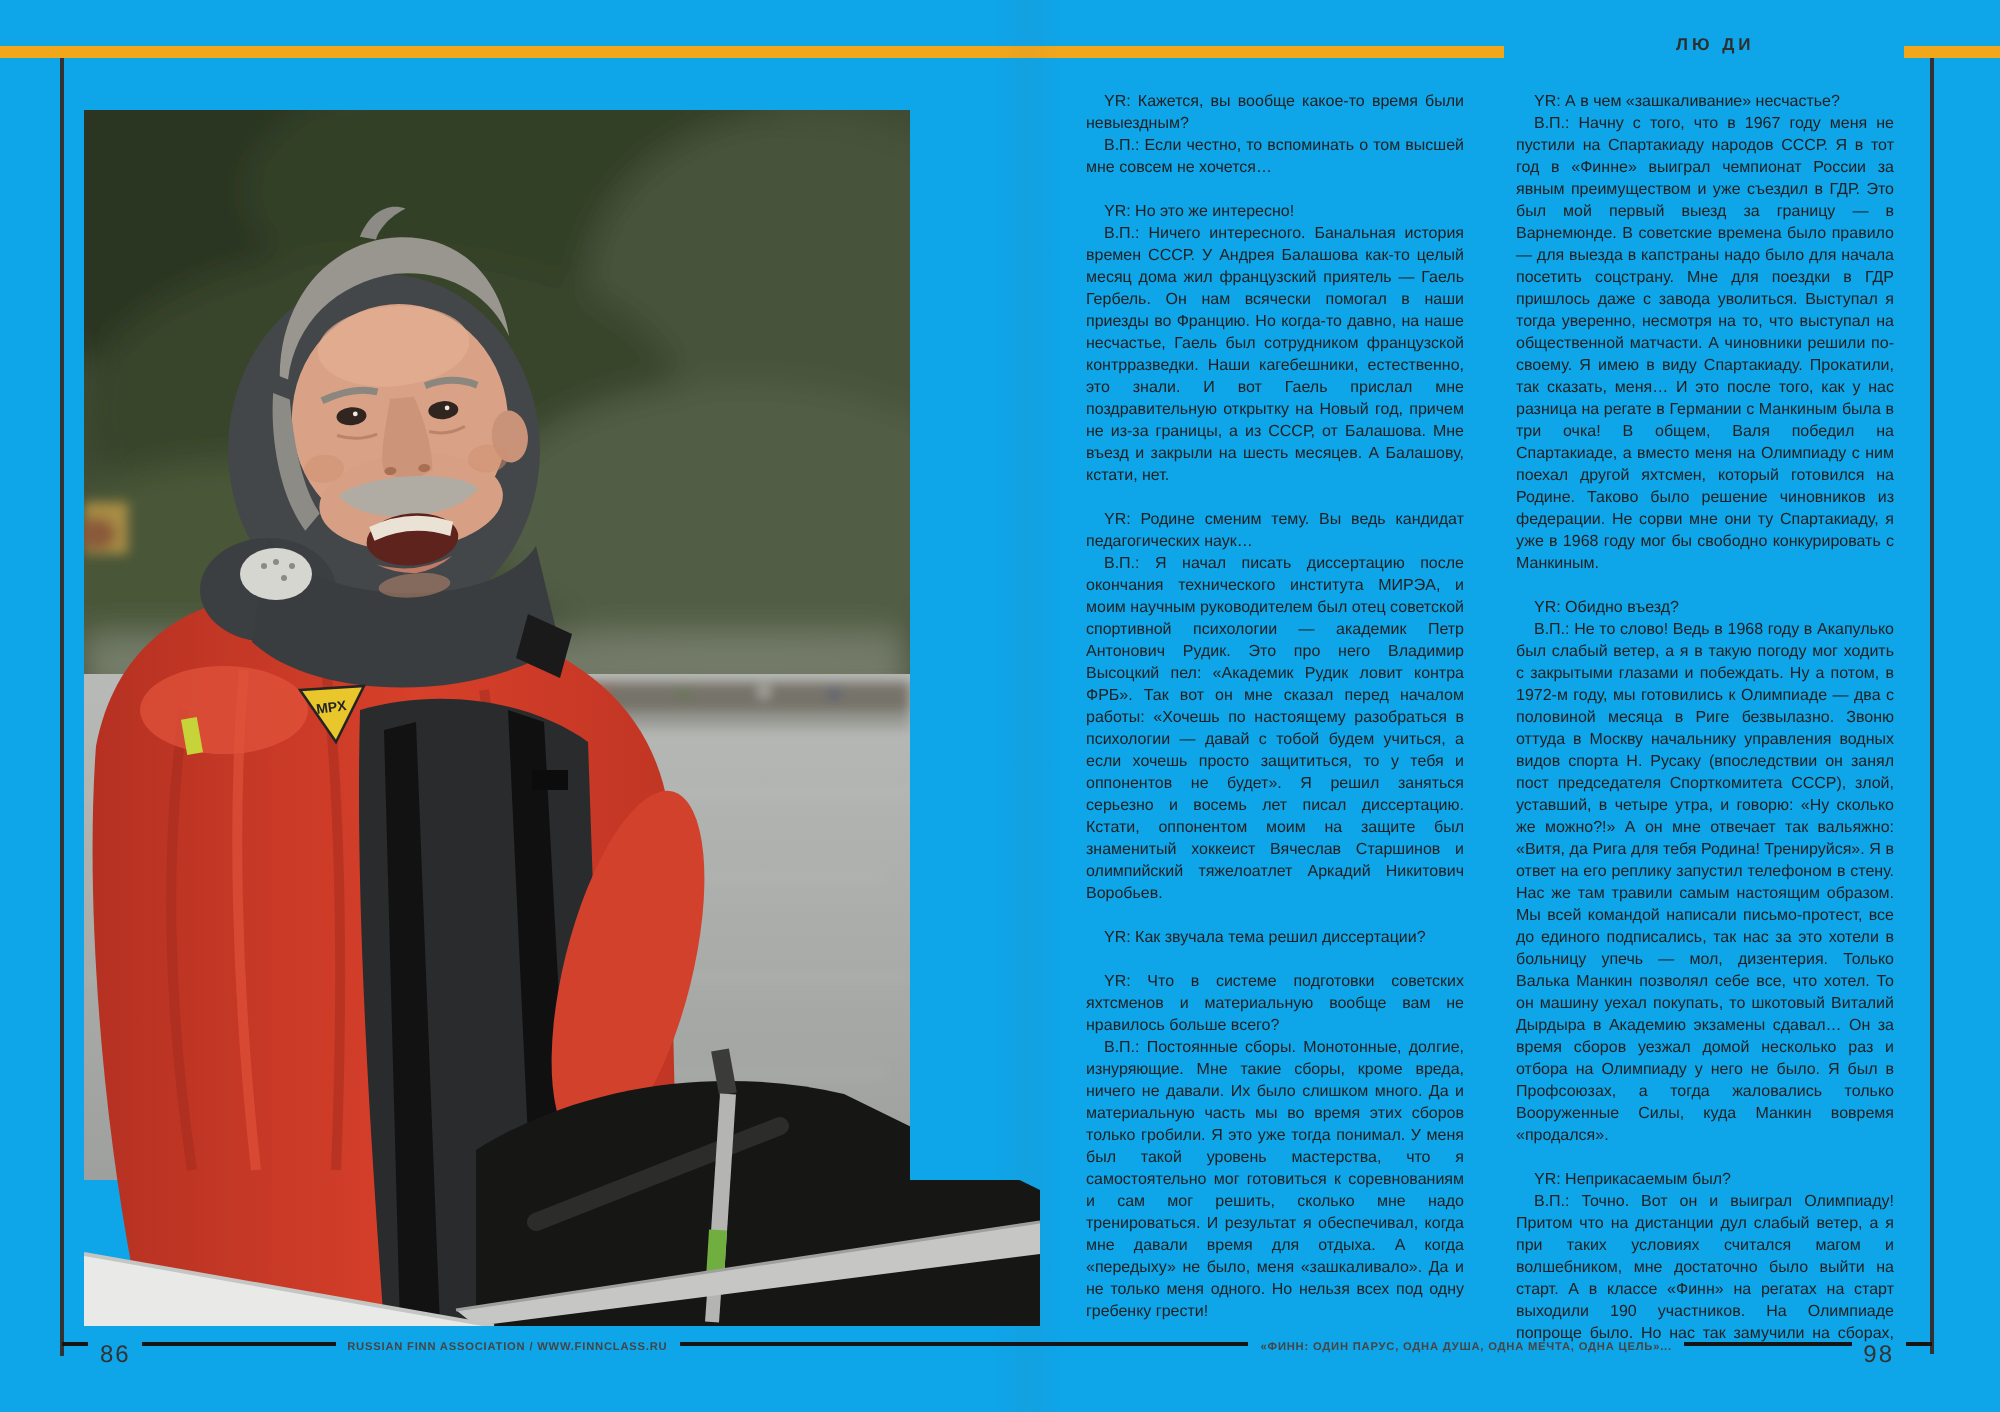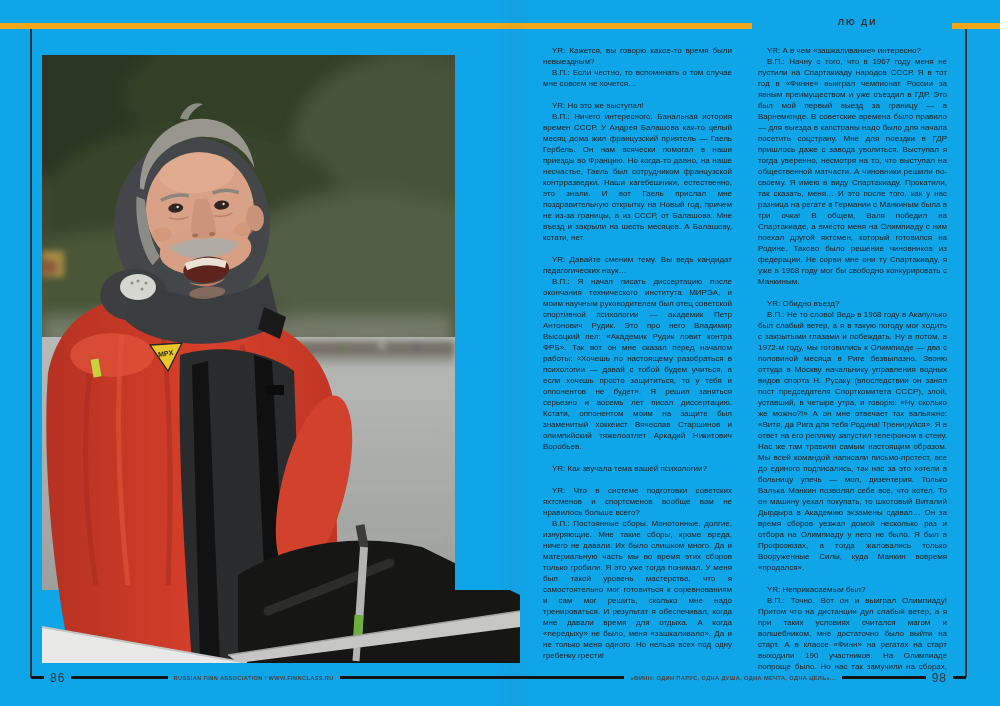--- a/index.html
+++ b/index.html
@@ -16,21 +16,21 @@
   .crease{position:absolute;left:497px;top:0;width:34px;height:706px;
           background:linear-gradient(90deg,rgba(0,0,0,0),rgba(90,90,90,0.06),rgba(0,0,0,0));}
   .photo{position:absolute;left:42px;top:55px;width:478px;height:608px;}
   .photo svg{display:block;}
   .article{position:absolute;left:543px;top:45px;width:404px;height:634px;
            column-count:2;column-gap:26px;column-fill:auto;
            font-size:8px;line-height:11px;text-align:justify;color:#1f1f1f;overflow:hidden;}
   .article p{margin:0;text-indent:9px;}
   .article p.gap{margin-top:11px;}
   .footer{position:absolute;left:31px;top:671px;width:935px;height:13px;
-          display:flex;align-items:center;gap:6px;}
+          display:flex;align-items:flex-start;gap:6px;}
   .tick{width:13px;height:2.2px;background:#141414;flex:0 0 auto;}
   .pn{font-size:12px;color:#333;letter-spacing:1px;flex:0 0 auto;line-height:1;}
   .frule{height:2.2px;background:#141414;flex-grow:1;}
   .frule.f1{flex-grow:1.15;}
   .frule.f2{flex-grow:3.4;}
   .frule.f3{flex-grow:1;}
   .ftext{font-size:5.6px;font-weight:bold;letter-spacing:0.4px;color:#454545;
          white-space:nowrap;flex:0 0 auto;}
 </style>
 </head>
@@ -171,30 +171,30 @@
 
         <polygon points="186,600 478,556 478,572 196,608" fill="#c6c7c5"></polygon>
         <line x1="186" y1="600" x2="478" y2="556" stroke="#9fa09e" stroke-width="1.5"></line>
         <polygon points="0,572 205,608 0,608" fill="#e9eae8"></polygon>
         <line x1="0" y1="572" x2="205" y2="608" stroke="#c4c6c4" stroke-width="2"></line>
       </g>
     </svg>
   </div>
 
   <div class="article">
-    <p class="q">YR: Кажется, вы говорю какое-то время были невыездным?</p>
-    <p class="a">В.П.: Если честно, то вспоминать о том случае мне совсем не хочется…</p>
-    <p class="q gap">YR: Но это же выступал!</p>
+    <p class="q">YR: Кажется, вы вообще какое-то время были невыездным?</p>
+    <p class="a">В.П.: Если честно, то вспоминать о том высшей мне совсем не хочется…</p>
+    <p class="q gap">YR: Но это же интересно!</p>
     <p class="a">В.П.: Ничего интересного. Банальная история времен СССР. У Андрея Балашова как-то целый месяц дома жил французский приятель — Гаель Гербель. Он нам всячески помогал в наши приезды во Францию. Но когда-то давно, на наше несчастье, Гаель был сотрудником французской контрразведки. Наши кагебешники, естественно, это знали. И вот Гаель прислал мне поздравительную открытку на Новый год, причем не из-за границы, а из СССР, от Балашова. Мне въезд и закрыли на шесть месяцев. А Балашову, кстати, нет.</p>
-    <p class="q gap">YR: Давайте сменим тему. Вы ведь кандидат педагогических наук…</p>
+    <p class="q gap">YR: Родине сменим тему. Вы ведь кандидат педагогических наук…</p>
     <p class="a">В.П.: Я начал писать диссертацию после окончания технического института МИРЭА, и моим научным руководителем был отец советской спортивной психологии — академик Петр Антонович Рудик. Это про него Владимир Высоцкий пел: «Академик Рудик ловит контра ФРБ». Так вот он мне сказал перед началом работы: «Хочешь по настоящему разобраться в психологии — давай с тобой будем учиться, а если хочешь просто защититься, то у тебя и оппонентов не будет». Я решил заняться серьезно и восемь лет писал диссертацию. Кстати, оппонентом моим на защите был знаменитый хоккеист Вячеслав Старшинов и олимпийский тяжелоатлет Аркадий Никитович Воробьев.</p>
-    <p class="q gap">YR: Как звучала тема вашей психологии?</p>
-    <p class="q gap">YR: Что в системе подготовки советских яхтсменов и спортсменов вообще вам не нравилось больше всего?</p>
+    <p class="q gap">YR: Как звучала тема решил диссертации?</p>
+    <p class="q gap">YR: Что в системе подготовки советских яхтсменов и материальную вообще вам не нравилось больше всего?</p>
     <p class="a">В.П.: Постоянные сборы. Монотонные, долгие, изнуряющие. Мне такие сборы, кроме вреда, ничего не давали. Их было слишком много. Да и материальную часть мы во время этих сборов только гробили. Я это уже тогда понимал. У меня был такой уровень мастерства, что я самостоятельно мог готовиться к соревнованиям и сам мог решить, сколько мне надо тренироваться. И результат я обеспечивал, когда мне давали время для отдыха. А когда «передыху» не было, меня «зашкаливало». Да и не только меня одного. Но нельзя всех под одну гребенку грести!</p>
-    <p class="q gap">YR: А в чем «зашкаливание» интересно?</p>
+    <p class="q gap">YR: А в чем «зашкаливание» несчастье?</p>
     <p class="a">В.П.: Начну с того, что в 1967 году меня не пустили на Спартакиаду народов СССР. Я в тот год в «Финне» выиграл чемпионат России за явным преимуществом и уже съездил в ГДР. Это был мой первый выезд за границу — в Варнемюнде. В советские времена было правило — для выезда в капстраны надо было для начала посетить соцстрану. Мне для поездки в ГДР пришлось даже с завода уволиться. Выступал я тогда уверенно, несмотря на то, что выступал на общественной матчасти. А чиновники решили по-своему. Я имею в виду Спартакиаду. Прокатили, так сказать, меня… И это после того, как у нас разница на регате в Германии с Манкиным была в три очка! В общем, Валя победил на Спартакиаде, а вместо меня на Олимпиаду с ним поехал другой яхтсмен, который готовился на Родине. Таково было решение чиновников из федерации. Не сорви мне они ту Спартакиаду, я уже в 1968 году мог бы свободно конкурировать с Манкиным.</p>
     <p class="q gap">YR: Обидно въезд?</p>
     <p class="a">В.П.: Не то слово! Ведь в 1968 году в Акапулько был слабый ветер, а я в такую погоду мог ходить с закрытыми глазами и побеждать. Ну а потом, в 1972-м году, мы готовились к Олимпиаде — два с половиной месяца в Риге безвылазно. Звоню оттуда в Москву начальнику управления водных видов спорта Н. Русаку (впоследствии он занял пост председателя Спорткомитета СССР), злой, уставший, в четыре утра, и говорю: «Ну сколько же можно?!» А он мне отвечает так вальяжно: «Витя, да Рига для тебя Родина! Тренируйся». Я в ответ на его реплику запустил телефоном в стену. Нас же там травили самым настоящим образом. Мы всей командой написали письмо-протест, все до единого подписались, так нас за это хотели в больницу упечь — мол, дизентерия. Только Валька Манкин позволял себе все, что хотел. То он машину уехал покупать, то шкотовый Виталий Дырдыра в Академию экзамены сдавал… Он за время сборов уезжал домой несколько раз и отбора на Олимпиаду у него не было. Я был в Профсоюзах, а тогда жаловались только Вооруженные Силы, куда Манкин вовремя «продался».</p>
     <p class="q gap">YR: Неприкасаемым был?</p>
     <p class="a">В.П.: Точно. Вот он и выиграл Олимпиаду! Притом что на дистанции дул слабый ветер, а я при таких условиях считался магом и волшебником, мне достаточно было выйти на старт. А в классе «Финн» на регатах на старт выходили 190 участников. На Олимпиаде попроще было. Но нас так замучили на сборах, что в слабый ветер я не уложился в контрольное время!</p>
 
   </div>
 
   <div class="footer">
     <span class="tick"></span>

